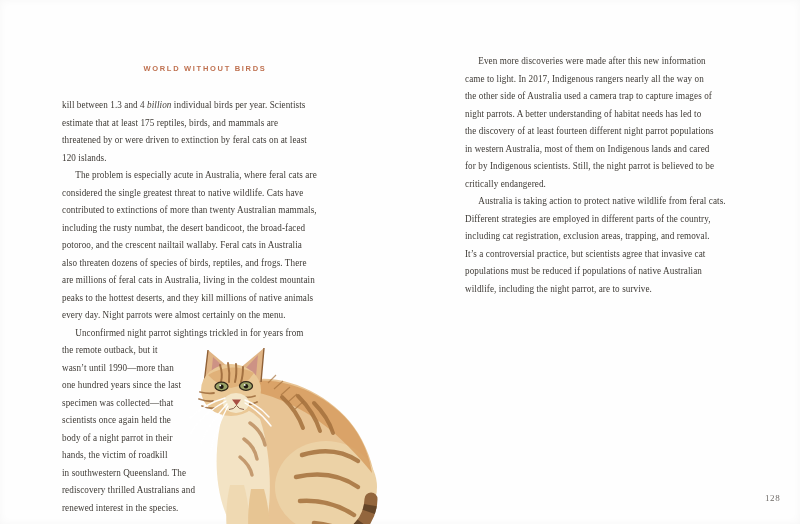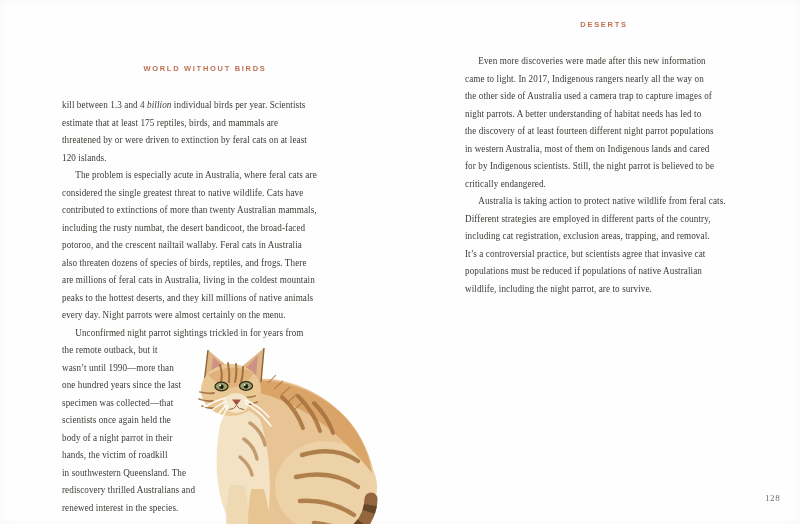--- a/index.html
+++ b/index.html
@@ -158,21 +158,20 @@
           <path d="M61,61 C71,65 79,71 85,78"></path>
           <path d="M61,64 C73,71 81,79 87,87"></path>
         </g>
       </svg>
     </figure>
 
     <div class="folio fl">200</div>
   </section>
 
   <section class="page right">
-    <header class="running-head rh">DESERTS</header>
 
     <div class="textblock">
       <p class="para indent">Even more discoveries were made after this new information
 came to light. In 2017, Indigenous rangers nearly all the way on
 the other side of Australia used a camera trap to capture images of
 night parrots. A better understanding of habitat needs has led to
 the discovery of at least fourteen different night parrot populations
 in western Australia, most of them on Indigenous lands and cared
 for by Indigenous scientists. Still, the night parrot is believed to be
 critically endangered.</p>

